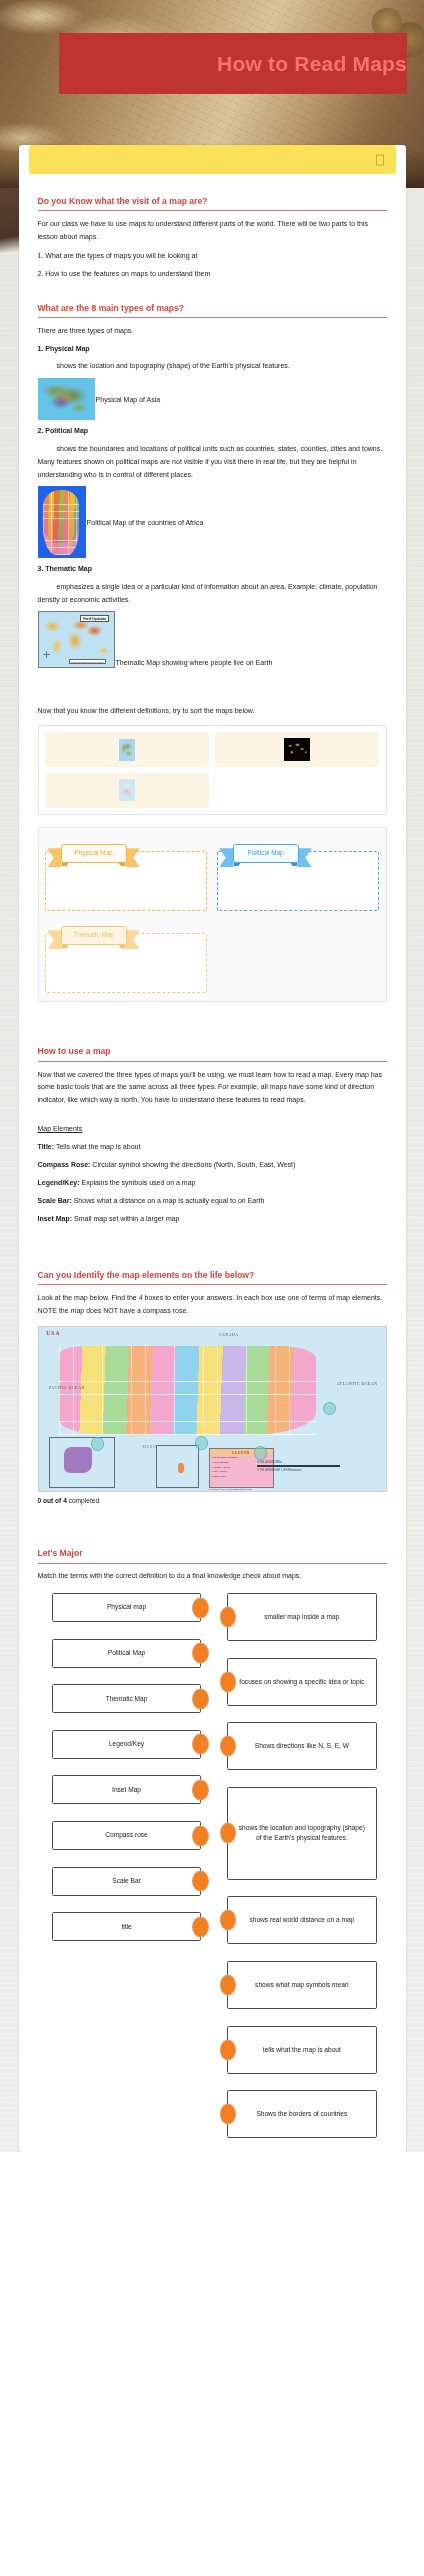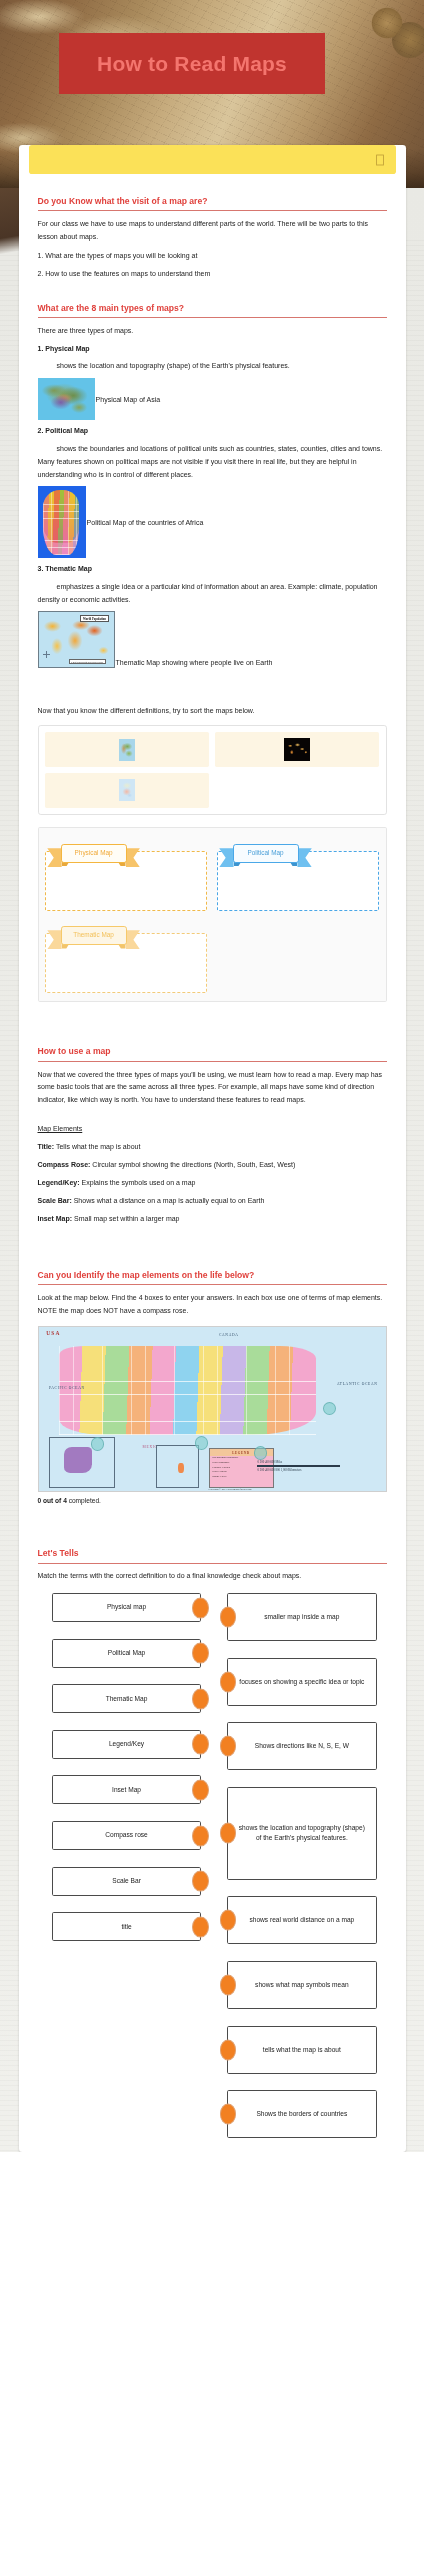--- a/index.html
+++ b/index.html
@@ -57,23 +57,23 @@
       repeating-linear-gradient(-58deg, rgba(60,40,22,.07) 0px, rgba(60,40,22,.07) 0.6px, rgba(0,0,0,0) 0.6px, rgba(0,0,0,0) 11.6px);
   }
   .hero-art::after {
     content: "";
     position: absolute; left: 0; right: 0; bottom: 0; height: 39px;
     background: linear-gradient(180deg, rgba(90,65,40,0) 0%, rgba(70,48,28,.55) 60%, rgba(50,34,20,.8) 100%);
   }
   .hero-banner {
     position: absolute;
     left: 59px; top: 33px;
-    width: 266px; height: 61px;
+    width: 348px; height: 61px;
     background: #c0342f;
-    display: flex; align-items: center; justify-content: center;
+    display: flex; align-items: center; justify-content: flex-end;
     z-index: 3;
   }
   .hero-title {
     color: #f4756e;
     font-size: 21px;
     font-weight: bold;
     text-align: center;
     line-height: 1.12;
     letter-spacing: 0.2px;
   }
@@ -684,21 +684,21 @@
       <div class="hotspot hs-3"></div>
       <div class="hotspot hs-4"></div>
     </div>
 
     <p class="status">
       <span class="bold">0 out of 4</span><span> completed.</span>
     </p>
 
     <div class="gap-m"></div>
 
-    <h2 class="sec">Let's Tells</h2>
+    <h2 class="sec">Let's Major</h2>
     <div class="rule"></div>
     <p class="body">Match the terms with the correct definition to do a final knowledge check about maps.</p>
 
     <div class="match">
       <div class="match-col left">
         <div class="match-item">
           <span>Physical map</span>
           <span class="knob right-side"></span>
         </div>
         <div class="match-item">

